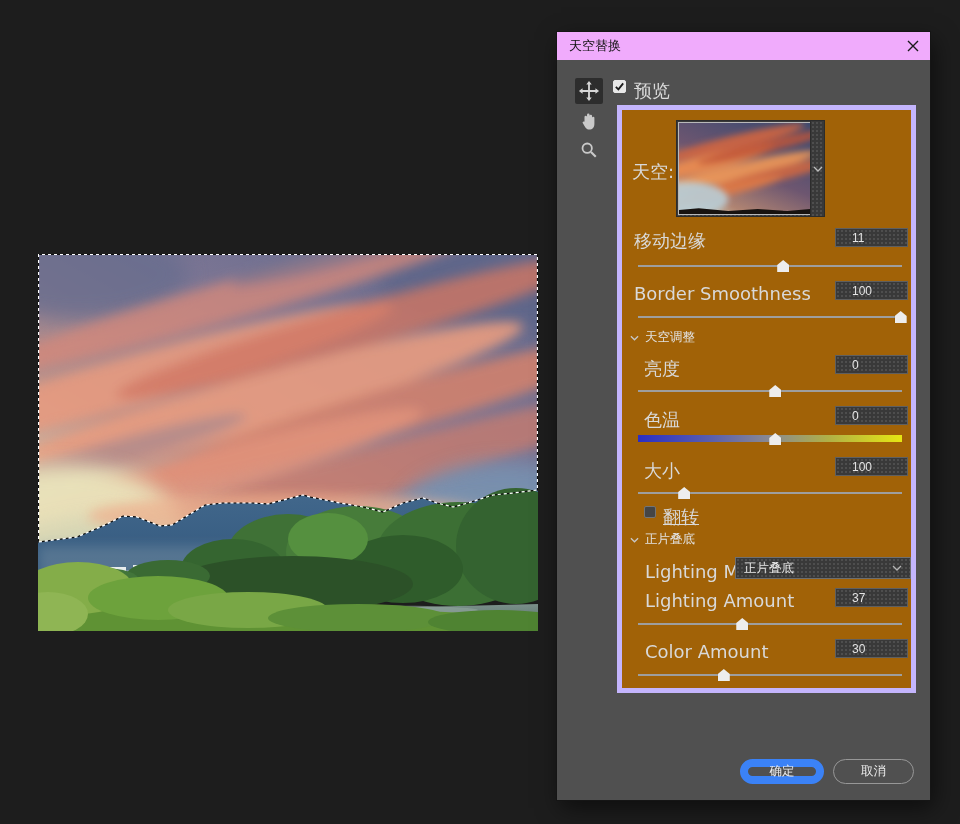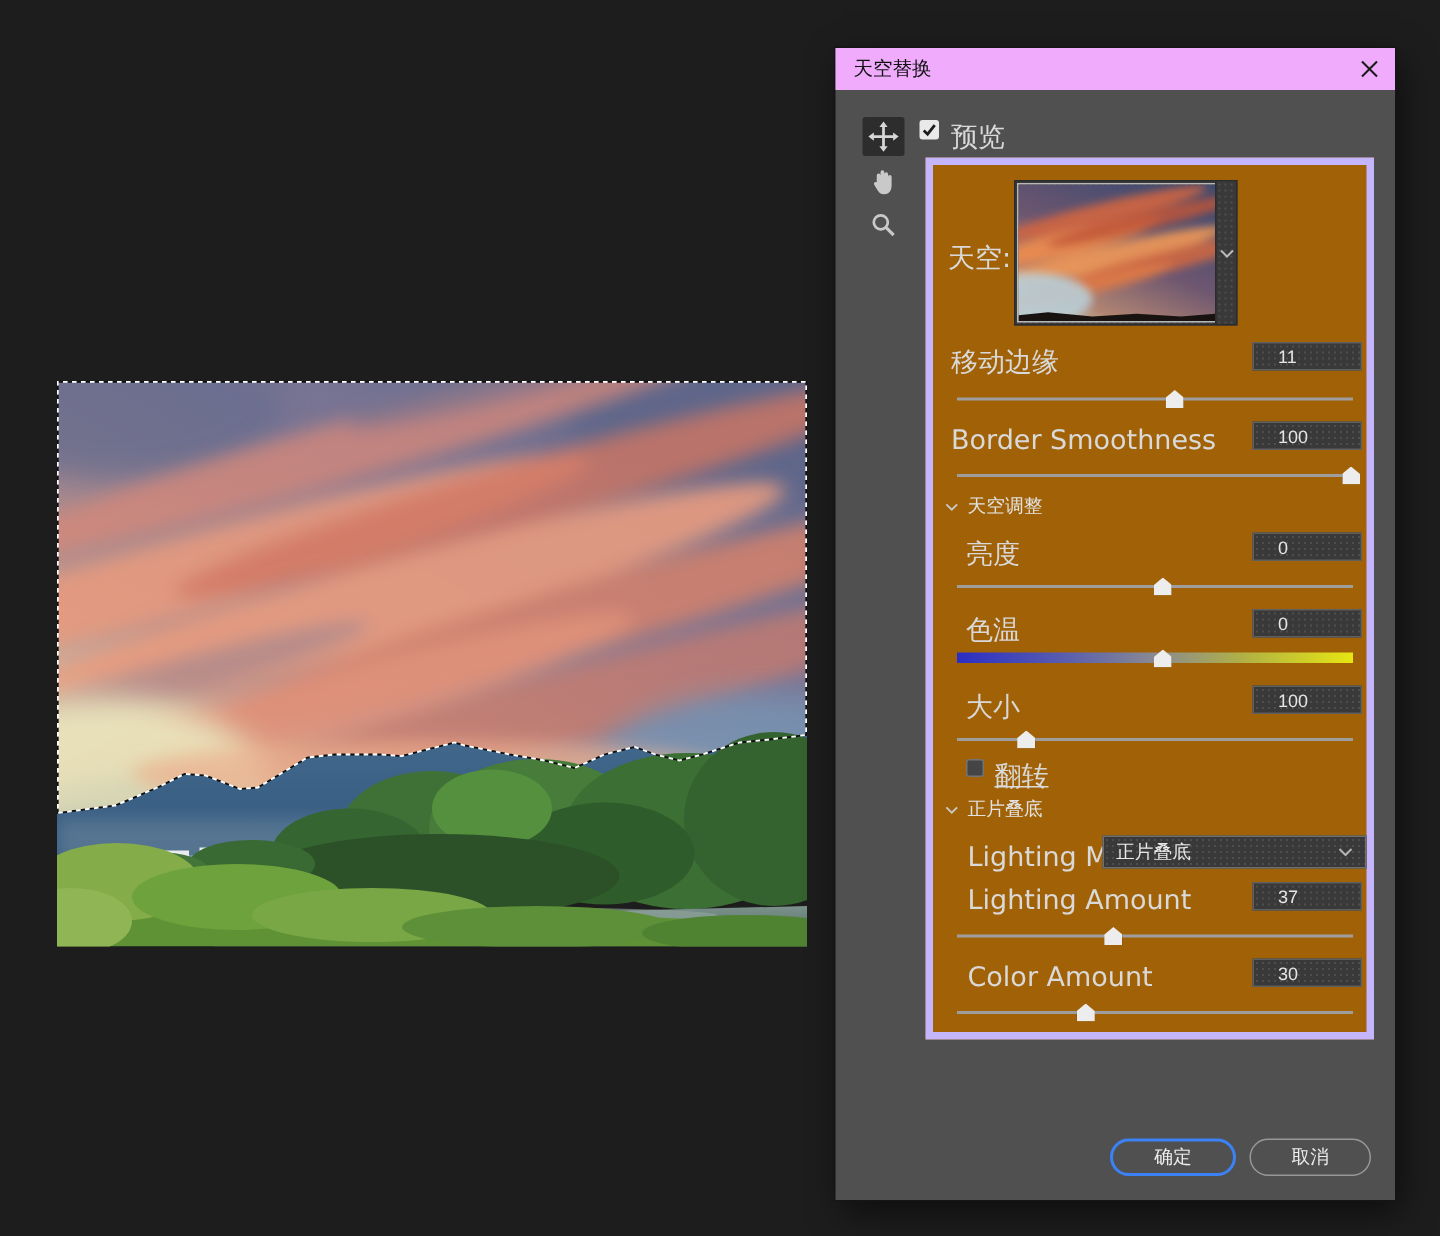--- a/index.html
+++ b/index.html
@@ -62,21 +62,21 @@
         font-size:12.5px; display:flex; align-items:center; padding:0 8px; }
   .dd .cap { flex:1; overflow:hidden; white-space:nowrap; }
 
   fieldset.out { position:absolute; left:58px; top:671px; width:301px; height:47px;
                  border:1px solid #929292; }
   fieldset.out legend { margin-left:10px; padding:0 5px; font-size:12.5px; color:#e8e8e8; }
 
   .btn { position:absolute; height:25px; border-radius:13px; background:transparent;
          color:#ececec; font-size:12.5px; display:flex; align-items:center; justify-content:center;
          cursor:pointer; }
-  .btn.ok { left:183px; top:727px; width:84px; border:2px solid #3b82f6; }
+  .btn.ok { left:183px; top:727px; width:84px; border:8px solid #3b82f6; }
   .btn.cancel { left:276px; top:727px; width:81px; border:1px solid #979797; }
 </style>
 </head>
 <body>
 
 <div class="photo">
   <svg viewBox="0 0 500 377" width="500" height="377">
     <defs>
       <linearGradient id="sky" x1="0.9" y1="0" x2="0.1" y2="1">
         <stop offset="0" stop-color="#60688c"></stop>

